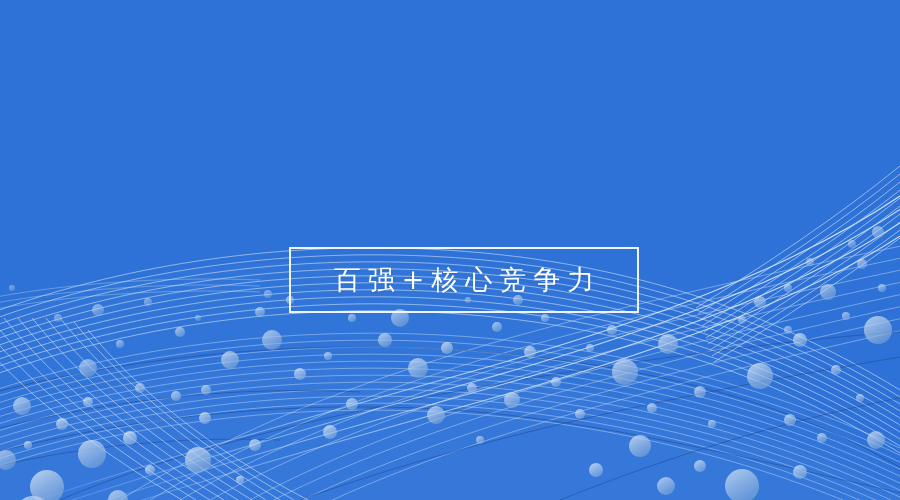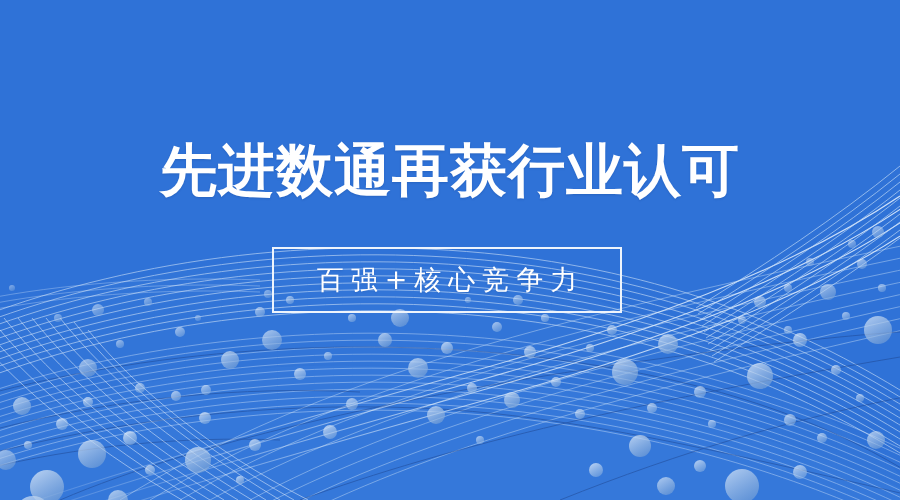--- a/index.html
+++ b/index.html
@@ -41,21 +41,21 @@
     font-family: "DejaVu Serif", "Liberation Serif", serif;
     font-weight: bold;
     font-size: 57px;
     line-height: 1.15;
     letter-spacing: 1px;
     text-shadow: 0 1px 2px rgba(20,60,130,0.25);
     white-space: nowrap;
   }
   .subtitle-box {
     position: absolute;
-    left: 272px;
+    left: 289px;
     top: 247px;
     width: 350px;
     height: 66px;
     box-sizing: border-box;
     border: 2px solid #eef4fc;
     display: flex;
     align-items: center;
     justify-content: center;
   }
   .subtitle-text {
@@ -281,20 +281,19 @@
       <circle cx="98" cy="310" r="6" fill="url(#bubGrad2)" opacity="0.6"></circle>
       <circle cx="58" cy="318" r="4" fill="url(#bubGrad2)" opacity="0.55"></circle>
       <circle cx="148" cy="302" r="4" fill="url(#bubGrad2)" opacity="0.55"></circle>
       <circle cx="268" cy="294" r="4" fill="url(#bubGrad2)" opacity="0.55"></circle>
       <circle cx="198" cy="318" r="3" fill="url(#bubGrad2)" opacity="0.5"></circle>
       <circle cx="12" cy="288" r="3" fill="url(#bubGrad2)" opacity="0.5"></circle>
     </g>
   </svg>
 
   <div class="content">
-    <h1 class="main-title">先进数通再获行业认可</h1>
 
     <div class="subtitle-box">
       <span class="subtitle-text">百强+核心竞争力</span>
     </div>
   </div>
 
 </div>
 
 </body></html>

